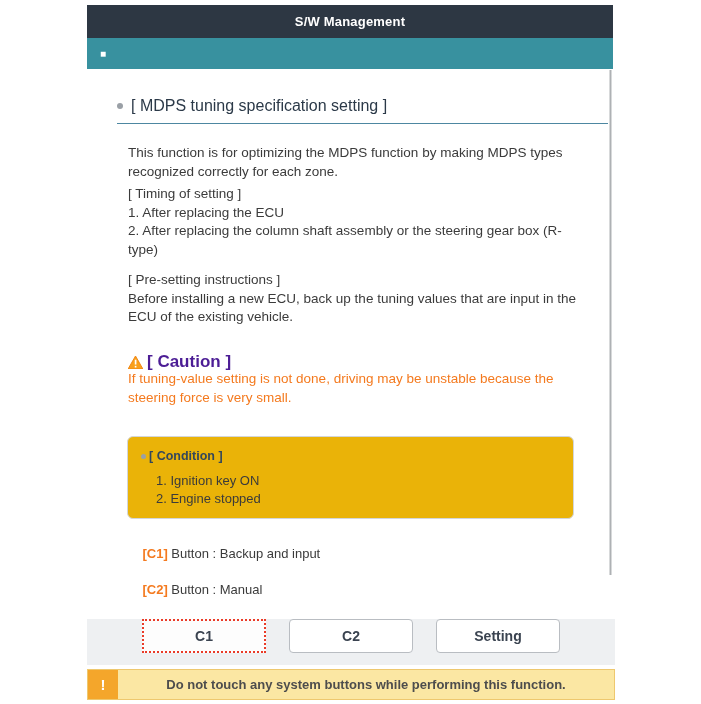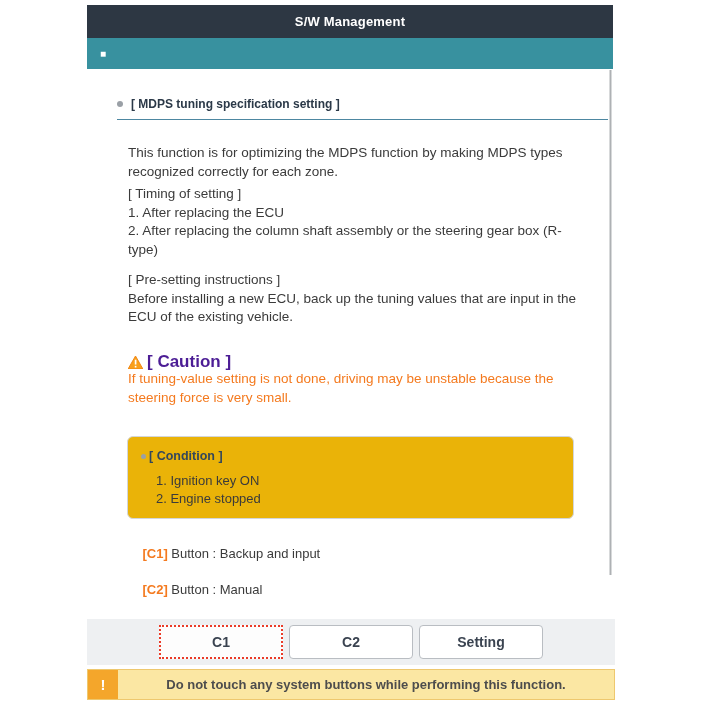--- a/index.html
+++ b/index.html
@@ -30,21 +30,21 @@
   
   .section-head {
     position:absolute; left:117px; top:97px; width:491px;
     border-bottom:1px solid #4d87a1; padding-bottom:8px;
     display:flex; align-items:center;
   }
   .dot {
     display:inline-block; width:6px; height:6px; border-radius:50%;
     background:#9aa0a6; margin-right:8px; flex:0 0 auto;
   }
-  .section-head .txt { font-size:12px; font-weight:bold; color:#2b3948; }
+  .section-head .txt { font-size:16px; font-weight:normal; color:#2b3948; }
   
   .para {
     position:absolute; left:128px; font-size:13.5px; color:#3b3b3b;
     line-height:18.5px; white-space:pre;
   }
   .caution-head {
     position:absolute; left:128px; top:352px; display:flex; align-items:center;
   }
   .caution-head .txt { font-size:17px; font-weight:bold; color:#4c1d95; margin-left:4px; }
   .caution-text { color:#f47a1f; }
@@ -61,21 +61,21 @@
   .condition .items {
     position:absolute; left:28px; top:35px; font-size:13px; color:#3b3b3b;
     line-height:18px; white-space:pre;
   }
   
   .help { position:absolute; left:128px; font-size:13px; color:#3b3b3b; white-space:pre; }
   .help .key { color:#f47a1f; font-weight:bold; }
   
   .action-bar {
     position:absolute; left:87px; top:619px; width:528px; height:46px;
-    background:#eef0f2; display:flex; align-items:center; justify-content:center; gap:6px;
+    background:#eef0f2; display:flex; align-items:flex-start; justify-content:center; gap:23px;
   }
   .btn {
     width:124px; height:34px; background:#ffffff; border:1px solid #b9bdc2;
     border-radius:4px; font-family:"Liberation Sans", sans-serif;
     font-size:14px; font-weight:bold; color:#3a4350; cursor:pointer;
   }
   .btn.focus-dotted {
     border:2px dotted #ea3b28; border-radius:0; background:#fdfdfd;
   }
   

